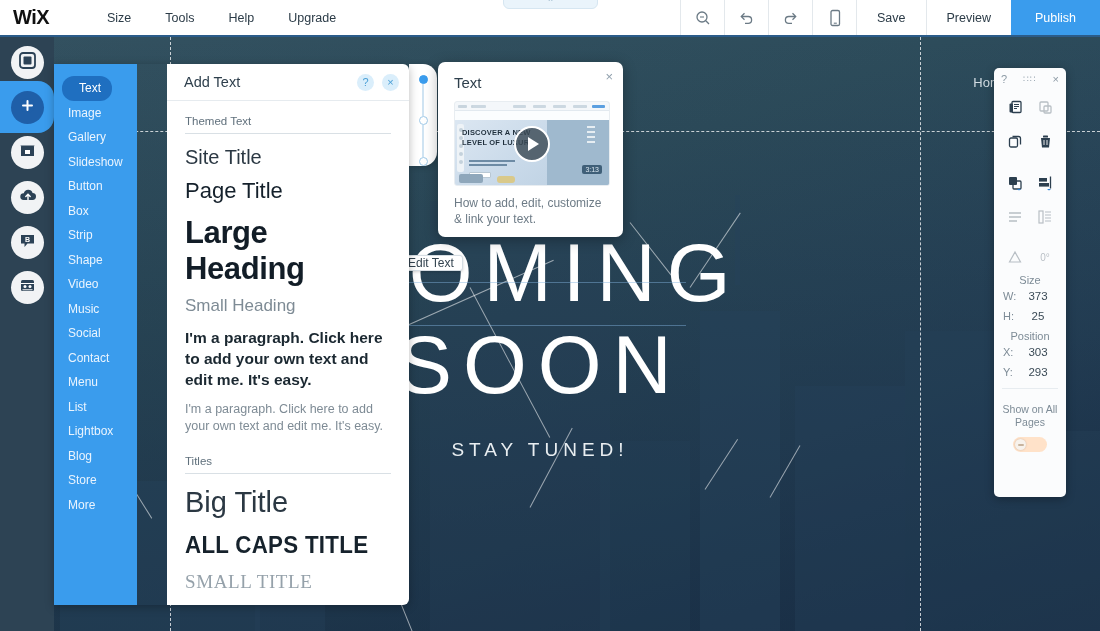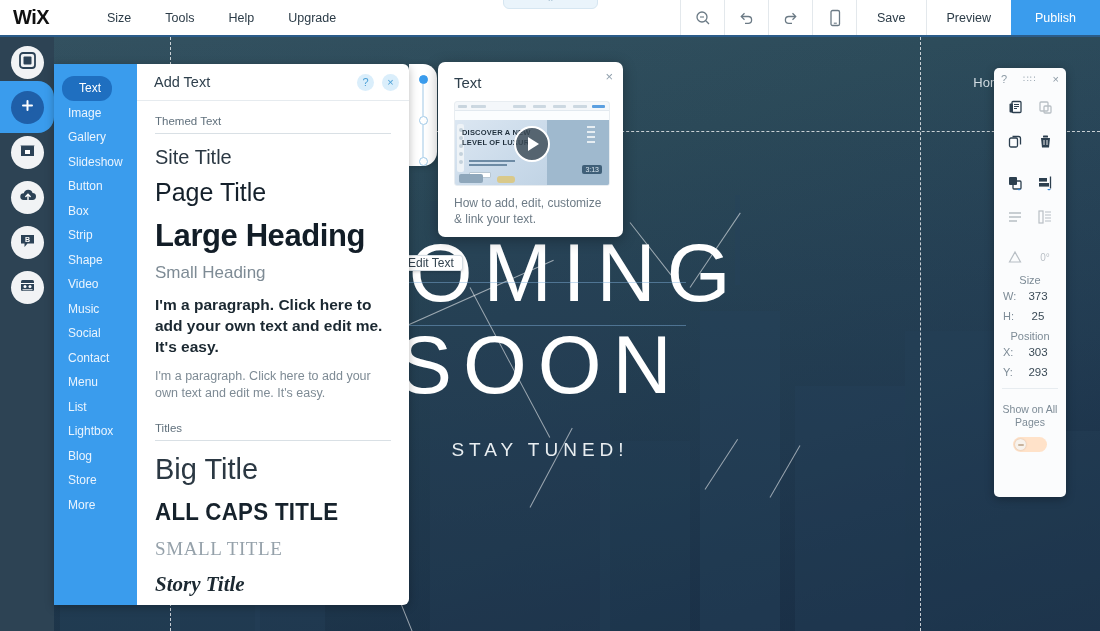--- a/index.html
+++ b/index.html
@@ -171,40 +171,40 @@
   }
   .cat{
     height:24.5px; display:flex; align-items:center; padding-left:14px;
     font-size:12px; color:#eaf4fe; cursor:pointer;
   }
   .cat.sel{
     background:#1f6fc0; color:#fff; border-radius:12px;
     margin:0 10px 0 8px; padding-left:6px; justify-content:center; width:50px;
   }
   #panel-body{
-    flex:1; background:#fff; position:relative; overflow:hidden;
+    flex:1; background:#fff; position:relative; overflow:hidden;margin-left:30px;
   }
   #panel-head{
     height:37px; border-bottom:1px solid #e6ebef; display:flex; align-items:center;
     padding:0 10px 0 17px;
   }
   #panel-head .title{ font-size:14.5px; color:#2e3f4c; flex:1; }
   .circ-btn{
     width:17px;height:17px;border-radius:50%;background:#daeefb;color:#4a9fd6;
     font-size:11px; display:flex;align-items:center;justify-content:center;
     margin-left:8px; cursor:pointer;
   }
   #panel-scroll{ position:absolute; left:0; top:37px; right:0; bottom:0; padding:0 18px; }
   .sec-label{
     font-size:11.5px; color:#60707c; padding:14px 0 6px 0;
     border-bottom:1px solid #d9e0e5; margin-bottom:12px;
   }
   .sample{ cursor:pointer; color:#1e2b36; }
   .s-site{ font-size:20px; font-weight:300; margin:6px 0 9px; color:#2b3843;}
-  .s-page{ font-size:25px; font-weight:500; margin:0 0 11px; color:#14202b;}
+  .s-page{ font-size:22px; font-weight:500; margin:0 0 11px; color:#14202b;}
   .s-large{ font-size:31px; font-weight:700; margin:0 0 9px; letter-spacing:-0.4px; color:#121d27;}
   .s-small{ font-size:17px; font-weight:400; margin:0 0 11px; color:#7e8b95;}
   .s-para1{ font-size:15.5px; font-weight:600; line-height:21px; margin:0 0 11px; color:#1b2831;}
   .s-para2{ font-size:12.5px; line-height:17px; margin:0 0 6px; color:#7e8b95;}
   .t-big{ font-size:29px; font-weight:300; margin:4px 0 12px; color:#2b3843;}
   .t-caps{ font-size:24px; font-weight:800; letter-spacing:0.3px; margin:0 0 12px; color:#16222c;
            font-family:"Liberation Sans", sans-serif; transform:scaleX(0.93); transform-origin:left;}
   .t-small{ font-size:19px; letter-spacing:0.6px; margin:0 0 12px; color:#95a1aa;
             font-family:"Liberation Serif", serif;}
   .t-story{ font-size:21px; font-style:italic; font-weight:700; margin:0 0 14px; color:#1b2831;

